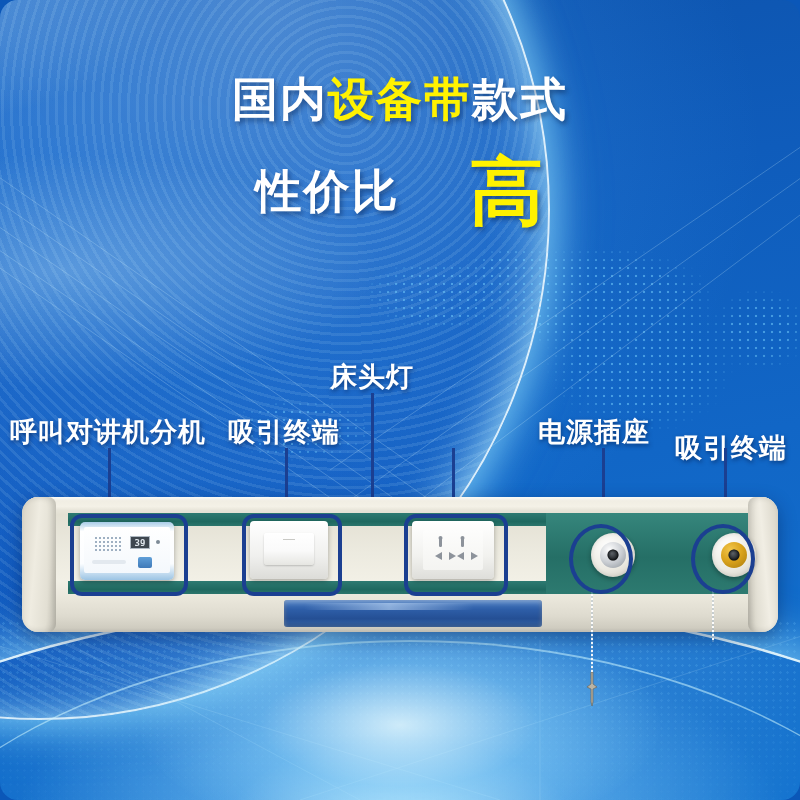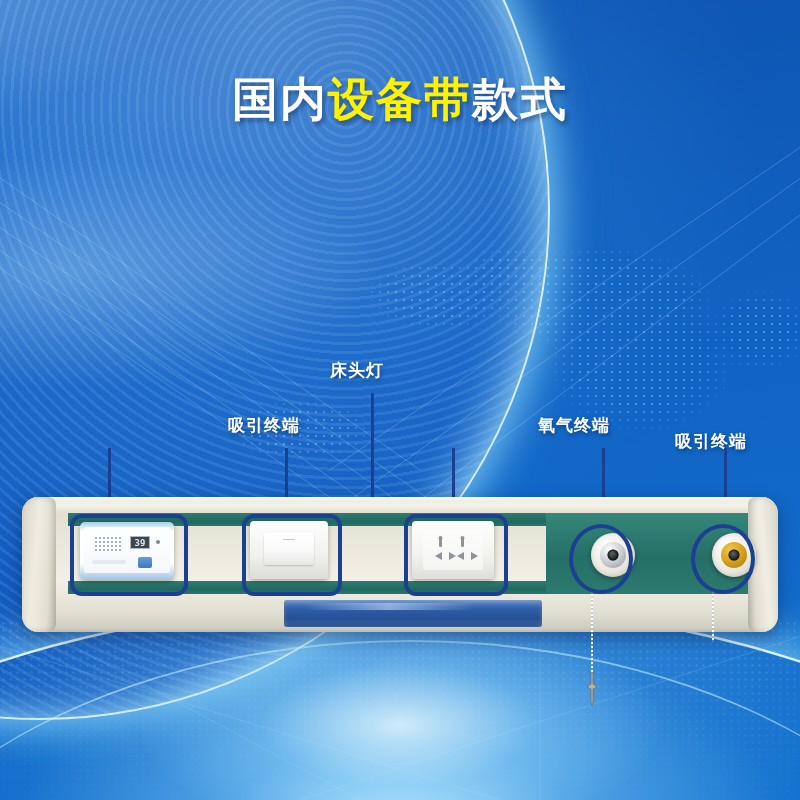--- a/index.html
+++ b/index.html
@@ -10,20 +10,21 @@
   }
 
   #stage {
     position:relative;
     width:800px; height:800px;
     overflow:hidden;
     background:
       radial-gradient(ellipse 620px 300px at 50% 103%, rgba(190,235,255,.95) 0%, rgba(120,200,250,.45) 28%, rgba(30,120,215,0) 62%),
       radial-gradient(ellipse 1200px 900px at 8% 18%, rgba(70,160,245,.55) 0%, rgba(20,95,200,0) 58%),
       linear-gradient(170deg, #0d52ab 0%, #0f5cbb 30%, #1166c6 60%, #1272cf 100%);
+    border-radius: 18px;
   }
 
   
   .dotmap {
     position:absolute; inset:0;
     background-image:radial-gradient(circle, rgba(120,210,255,.50) 1.1px, rgba(0,0,0,0) 1.6px);
     background-size:8px 8px;
     -webkit-mask-image:
       radial-gradient(ellipse 150px 70px at 600px 300px, #000 0%, #000 52%, transparent 78%),
       radial-gradient(ellipse 120px 95px at 640px 360px, #000 0%, #000 50%, transparent 80%),
@@ -116,21 +117,21 @@
     margin-top:18px; font-size:46px; font-weight:bold; letter-spacing:2px;
     text-shadow:2px 3px 5px rgba(0,20,60,.45); white-space:nowrap;
   }
   .w { color:#ffffff; }
   .y { color:#fff200; }
   .big-y { color:#fff200; font-size:74px; font-weight:bold; vertical-align:-10px; letter-spacing:1px; }
   .gap { display:inline-block; width:70px; }
 
   
   .lbl {
-    position:absolute; color:#ffffff; font-weight:bold; font-size:17px;
+    position:absolute; color:#ffffff; font-weight:bold; font-size:27px;
     letter-spacing:1px; white-space:nowrap;
     text-shadow:1px 2px 4px rgba(0,22,66,.55);
   }
   .leader { position:absolute; width:3px; background:#1b3f91; }
 
   
   #panel {
     position:absolute; left:22px; top:497px; width:756px; height:135px;
   }
   .panel-body{
@@ -307,25 +308,29 @@
   <div class="dotmap2"></div>
 
   <div class="horizon"></div>
   <div class="horizon2"></div>
   <div class="glowspot"></div>
 
   <div class="headline">
     <div class="title-line1">
       <span class="w">国内</span><span class="y">设备带</span><span class="w">款式</span>
     </div>
+    <div class="title-line2">
+      <span class="w">性价比</span><span class="gap"></span><span class="big-y">高</span>
+    </div>
   </div>
 
+  <div class="lbl" style="left:10px; top:414px;">呼叫对讲机分机</div>
   <div class="lbl" style="left:228px; top:414px;">吸引终端</div>
   <div class="lbl" style="left:330px; top:359px;">床头灯</div>
-  <div class="lbl" style="left:538px; top:414px;">氧气终端</div>
+  <div class="lbl" style="left:538px; top:414px;">电源插座</div>
   <div class="lbl" style="left:675px; top:414px;margin-top:16px;">吸引终端</div>
 
   <div class="leader" style="left:108px; top:448px; height:82px;"></div>
   <div class="leader" style="left:285px; top:448px; height:82px;"></div>
   <div class="leader" style="left:371px; top:393px; height:218px;"></div>
   <div class="leader" style="left:452px; top:448px; height:82px;"></div>
   <div class="leader" style="left:602px; top:448px; height:86px;"></div>
   <div class="leader" style="left:724px; top:448px; height:86px;"></div>
 
   <div id="panel">

